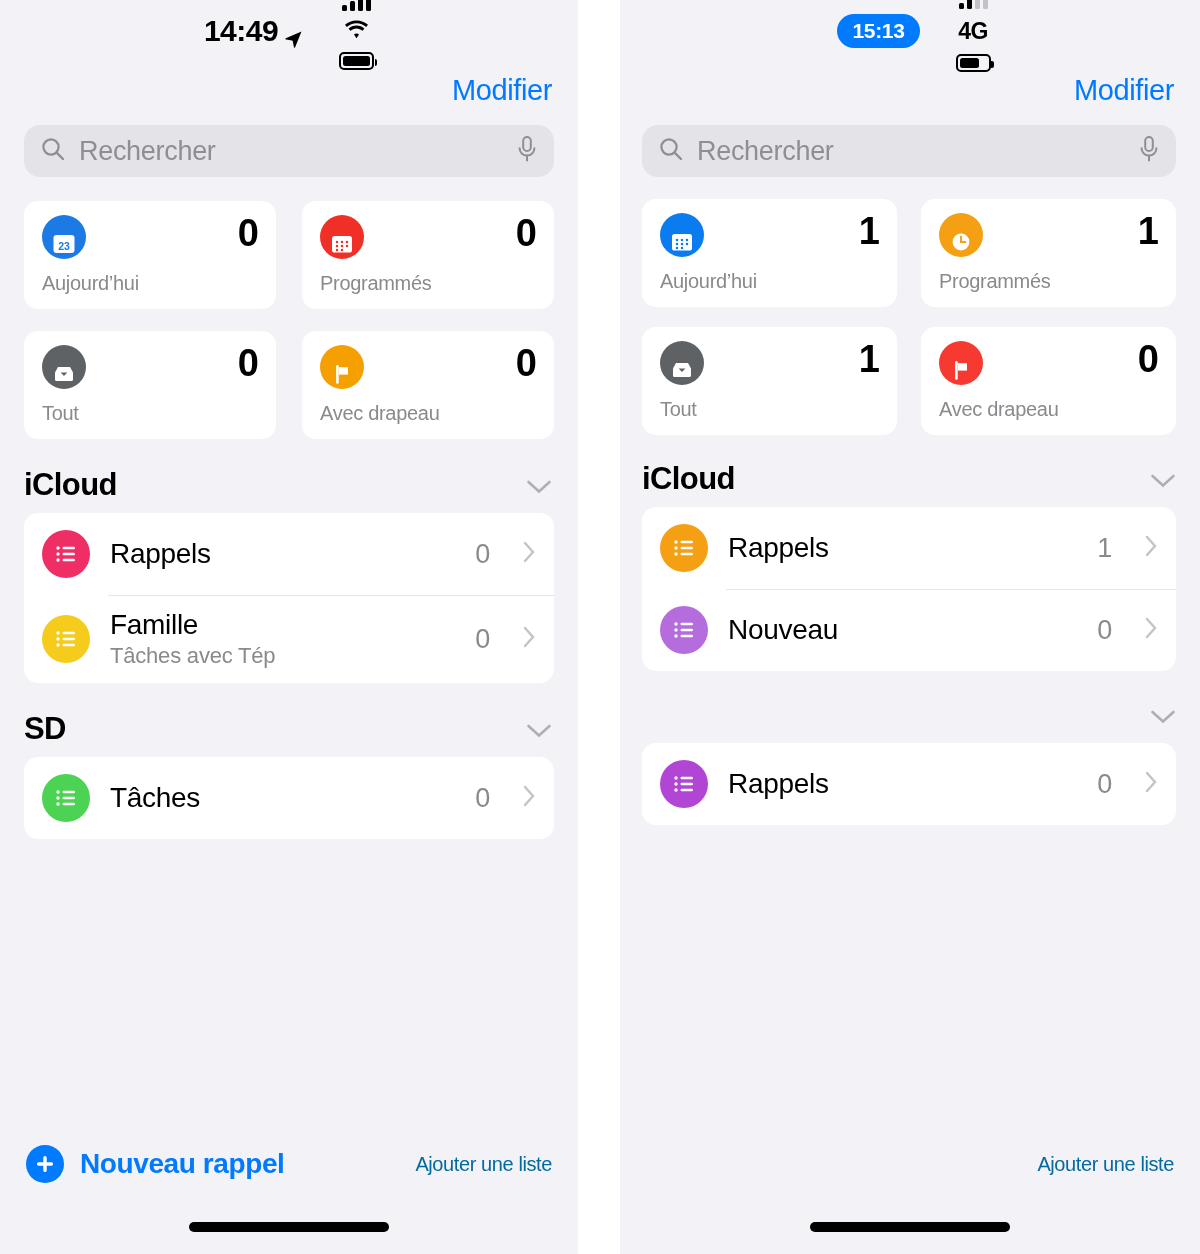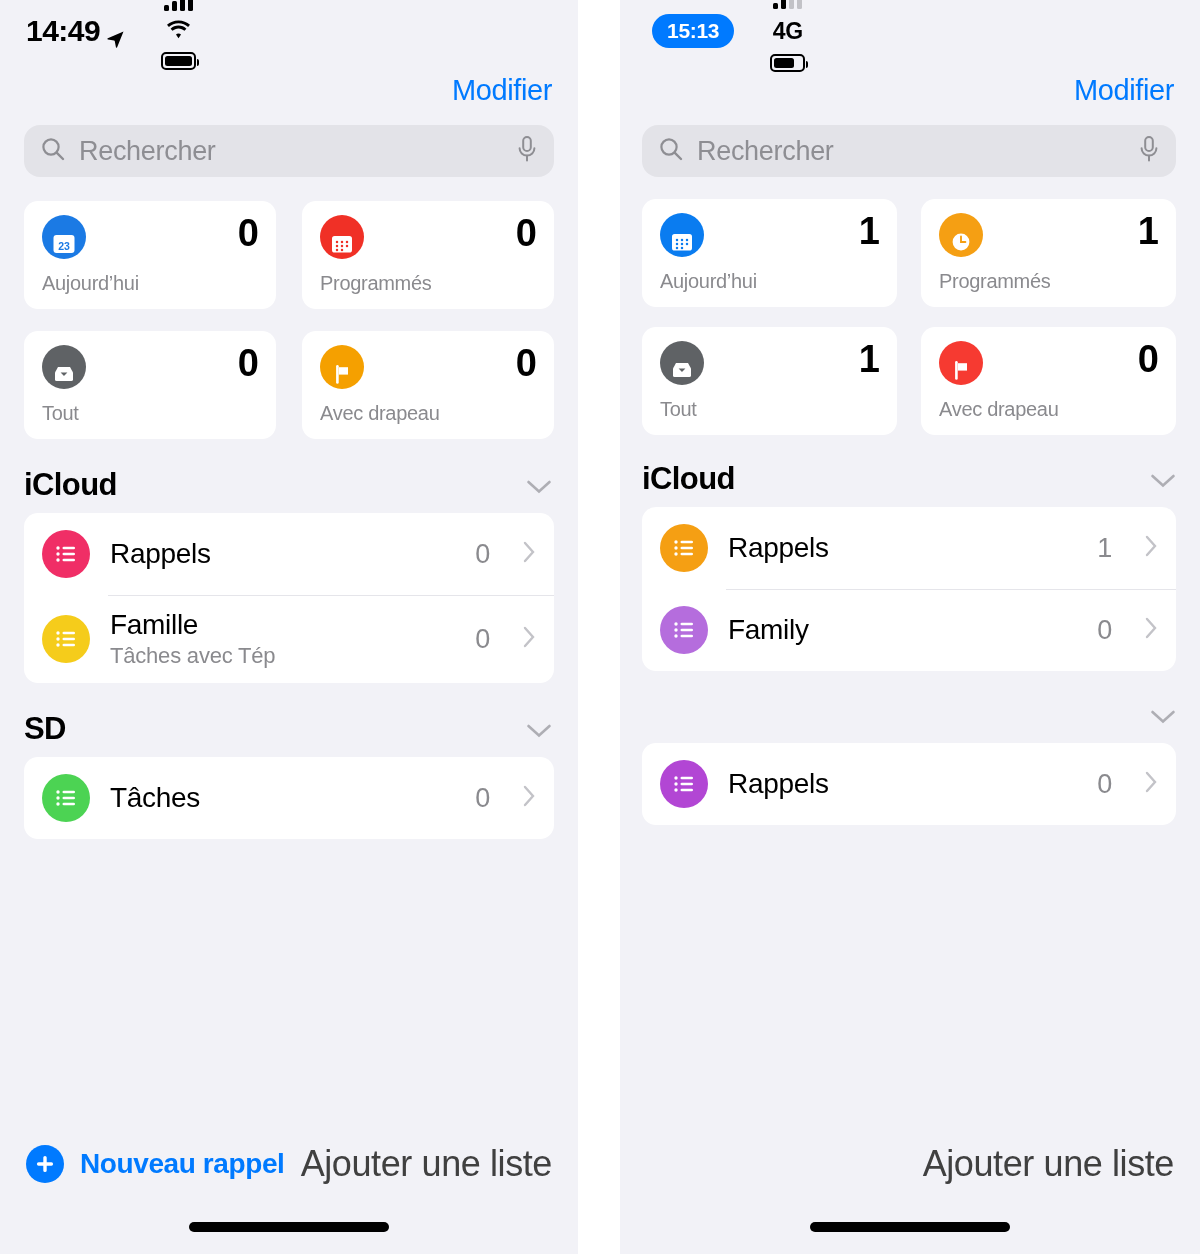--- a/index.html
+++ b/index.html
@@ -20,21 +20,21 @@
   }
   .phone.left  { width:578px; }
   .gutter { width:42px; height:1254px; background:#ffffff; flex:0 0 42px; }
   .phone.right { width:580px; }
 
   
   .statusbar {
     height:62px;
     display:flex;
     align-items:center;
-    justify-content:flex-start;
+    justify-content:center;
     flex:0 0 auto;
     gap:36px;
   }
   .phone.left .statusbar  { padding:0 26px 0 26px; }
   .phone.right .statusbar { padding:0 24px 0 32px; }
   .clock {
     font-size:30px; font-weight:bold; color:#000;
     letter-spacing:-0.5px; display:flex; align-items:center; gap:6px;
   }
   .clock-pill {
@@ -144,21 +144,21 @@
     justify-content:space-between; height:72px;
   }
   .phone.left .bottombar  { padding:0 26px 0 26px; }
   .phone.right .bottombar { padding:0 26px 0 22px; justify-content:flex-end; }
   .new-rem { display:flex; align-items:center; gap:16px; cursor:pointer; }
   .plus-circle {
     width:38px; height:38px; border-radius:50%; background:#007aff;
     display:flex; align-items:center; justify-content:center; flex:0 0 auto;
   }
   .new-rem-label { color:#007aff; font-size:28px; font-weight:bold; letter-spacing:-0.4px; }
-  .add-list { color:#404040; font-size:36px; letter-spacing:-0.4px; cursor:pointer; }
+  .add-list { color:#0369a1; font-size:20px; letter-spacing:-0.4px; cursor:pointer; }
 
   .home-ind-wrap { flex:0 0 auto; height:54px; display:flex; align-items:center; justify-content:center; }
   .home-ind { width:200px; height:10px; background:#000; border-radius:6px; }
 </style>
 </head>
 <body>
 
 <div class="screens">
 
   <div class="phone left">
@@ -547,21 +547,21 @@
                   <circle cx="5" cy="5" r="1.7"></circle>
                   <circle cx="5" cy="11" r="1.7"></circle>
                   <circle cx="5" cy="17" r="1.7"></circle>
               <rect x="9.5" y="3.7" width="12.5" height="2.6" rx="1.3"></rect>
                   <rect x="9.5" y="9.7" width="12.5" height="2.6" rx="1.3"></rect>
                   <rect x="9.5" y="15.7" width="12.5" height="2.6" rx="1.3"></rect>
                 </g>
             </svg>
           </span>
           <div class="row-texts">
-            <span class="row-title">Family</span>
+            <span class="row-title">Nouveau</span>
           </div>
           <span class="row-count">0</span>
           <span class="row-chev">
             <svg width="14" height="24" viewBox="0 0 14 24">
                 <path d="M3 3l8 9-8 9" fill="none" stroke="#c3c3c8" stroke-width="2.4" stroke-linecap="round"></path>
               </svg>
           </span>
         </div>
       </div>
     </div>

